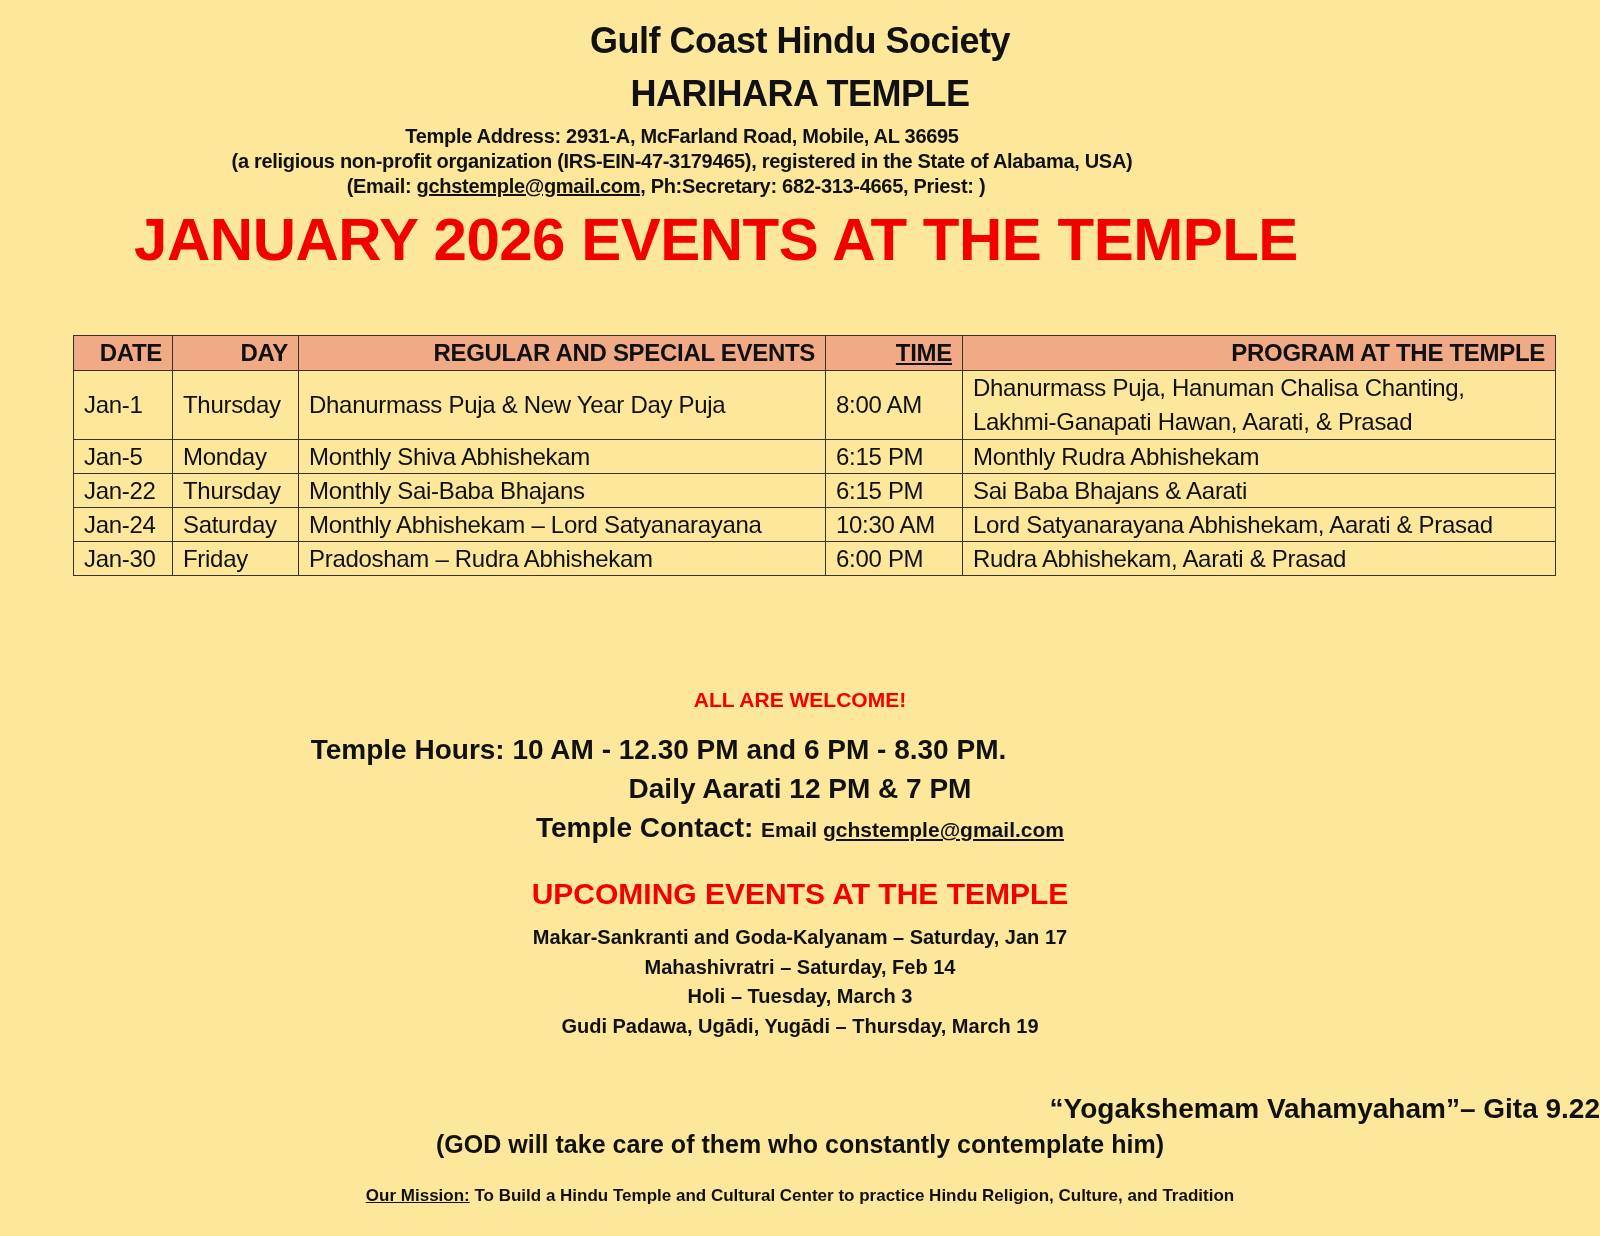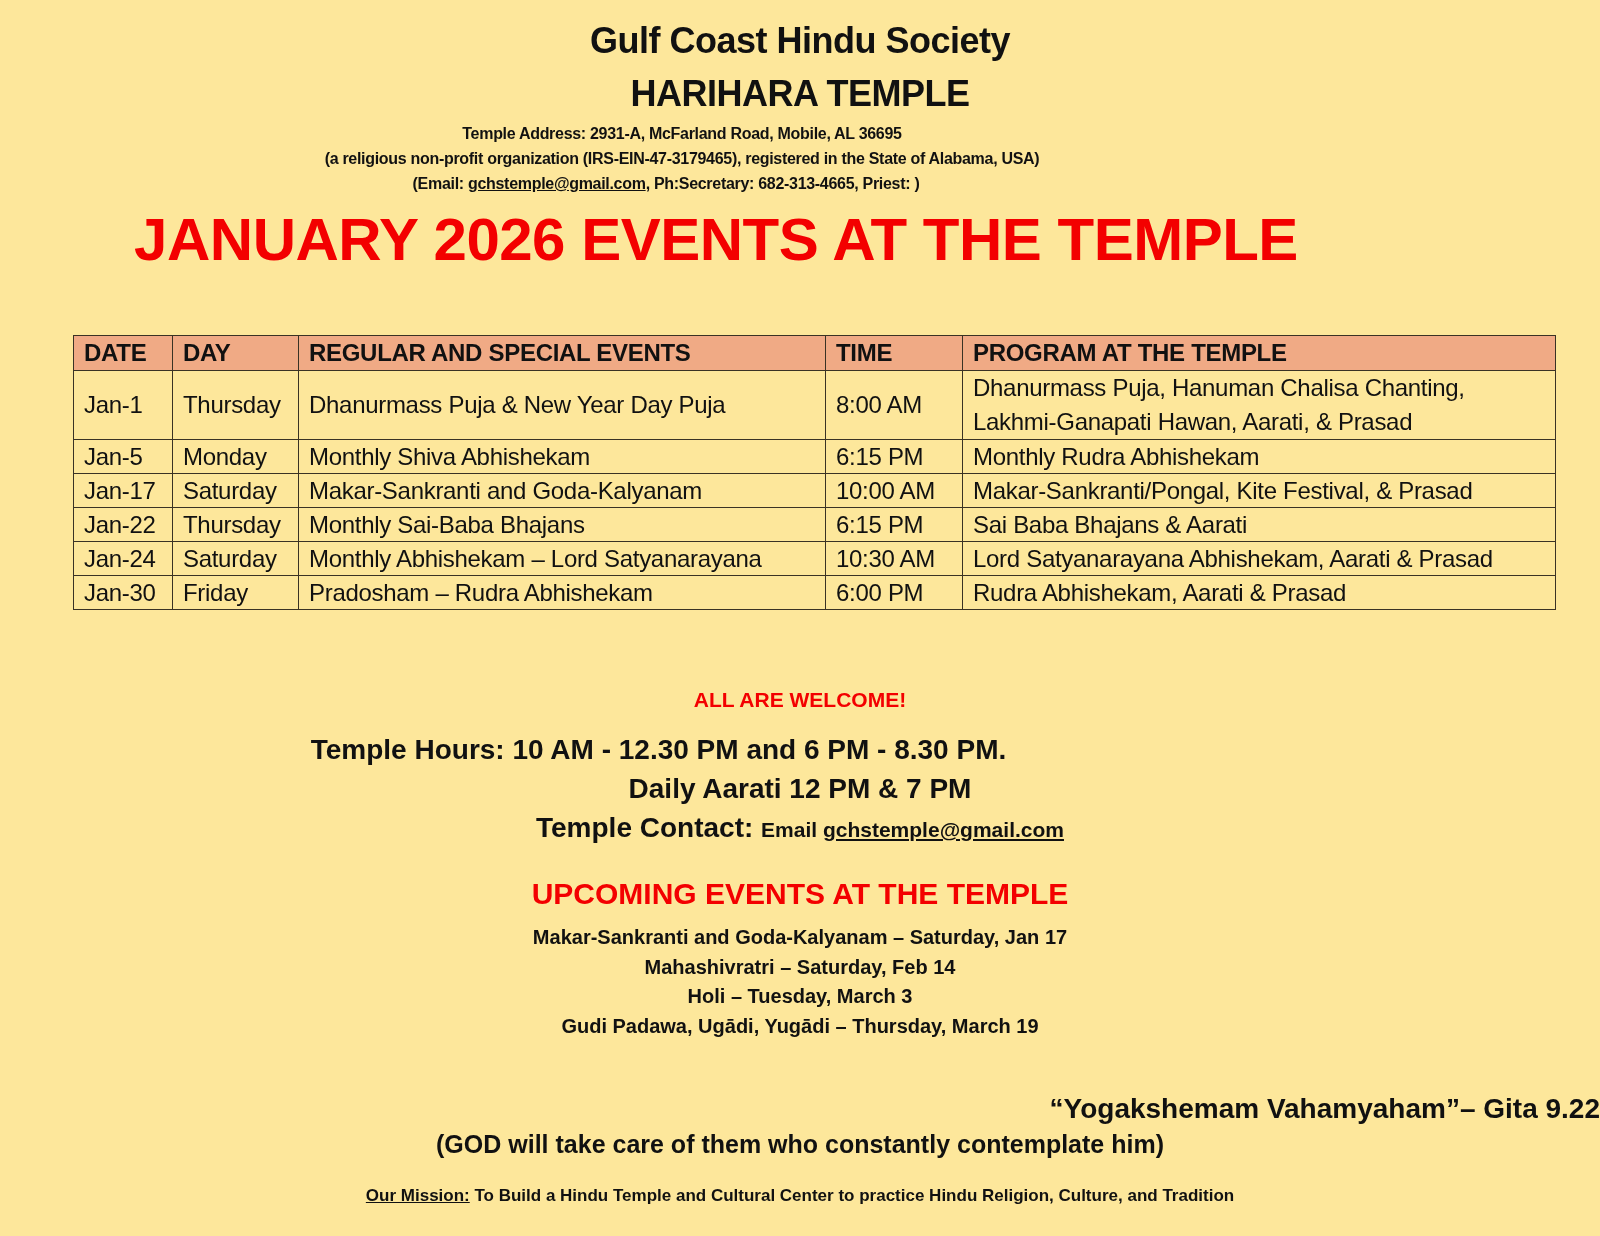--- a/index.html
+++ b/index.html
@@ -20,21 +20,21 @@
       font-size: 36px; font-weight: bold; text-align: center;
       letter-spacing: -0.5px;
     }
     .temple-name {
       position: absolute; left: 0; width: 1600px; top: 73px;
       font-size: 36px; font-weight: bold; text-align: center;
       letter-spacing: -0.5px;
     }
     .addr {
       position: absolute; left: 0; width: 1364px;
-      font-size: 16px; font-weight: bold; text-align: center;
+      font-size: 20px; font-weight: bold; text-align: center;
       letter-spacing: -0.3px;
     }
     .addr1 { top: 125px; }
     .addr2 { top: 150px; }
     .addr3 { top: 175px; left: -16px; }
     .email-link { text-decoration: underline; color: #111; }
     .main-title {
       position: absolute; left: 0; width: 1432px; top: 205px;
       font-size: 60px; font-weight: bold; color: #f30000; text-align: center;
       letter-spacing: -0.5px;
@@ -50,28 +50,29 @@
       padding: 0 10px;
       text-align: left;
       vertical-align: middle;
       white-space: nowrap;
     }
     table.events th {
       background: #f0aa85;
       font-weight: bold;
       height: 34px;
       letter-spacing: -0.3px;
+      text-align: right;
     }
     table.events td { height: 33px; letter-spacing: -0.3px; }
     table.events tr.tall td { height: 68px; }
     table.events td.program-multi { white-space: normal; line-height: 34px; }
     .col-date { width: 78px; }
     .col-day { width: 105px; }
     .col-event { width: 506px; }
-    .col-time { width: 116px; }
+    .col-time { width: 116px; text-decoration: underline; }
 
     .welcome {
       position: absolute; left: 0; width: 1600px; top: 688px;
       font-size: 21px; font-weight: bold; color: #f30000; text-align: center;
     }
     .hours {
       position: absolute; left: 0; width: 1317px; top: 734px;
       font-size: 28px; font-weight: bold; text-align: center;
     }
     .aarati {
@@ -139,27 +140,20 @@
         </td>
     </tr>
     <tr>
       <td>Jan-5</td>
       <td>Monday</td>
       <td>Monthly Shiva Abhishekam</td>
       <td>6:15 PM</td>
       <td>Monthly Rudra Abhishekam</td>
     </tr>
     <tr>
-      <td>Jan-17</td>
-      <td>Saturday</td>
-      <td>Makar-Sankranti and Goda-Kalyanam</td>
-      <td>10:00 AM</td>
-      <td>Makar-Sankranti/Pongal, Kite Festival, &amp; Prasad</td>
-    </tr>
-    <tr>
       <td>Jan-22</td>
       <td>Thursday</td>
       <td>Monthly Sai-Baba Bhajans</td>
       <td>6:15 PM</td>
       <td>Sai Baba Bhajans &amp; Aarati</td>
     </tr>
     <tr>
       <td>Jan-24</td>
       <td>Saturday</td>
       <td>Monthly Abhishekam – Lord Satyanarayana</td>

